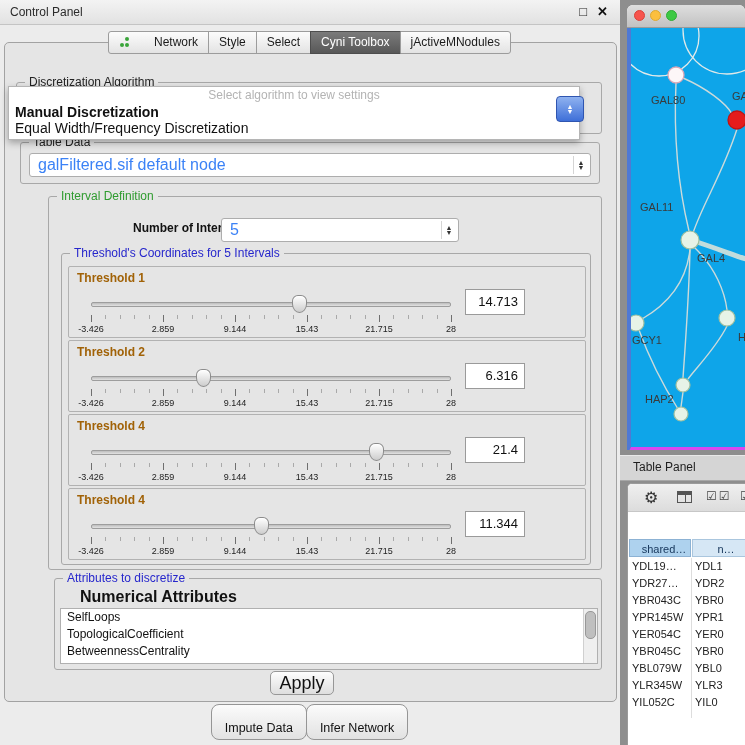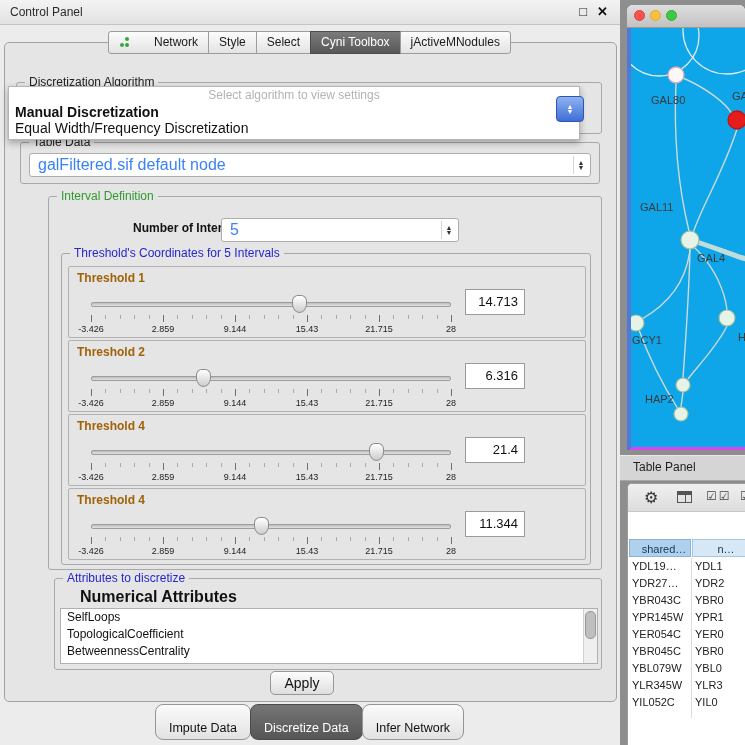--- a/index.html
+++ b/index.html
@@ -53,21 +53,21 @@
     background-size:361px 7px,361px 4px;background-repeat:no-repeat;}
   .scale{position:absolute;left:22px;top:57px;width:361px;height:10px;}
   .scale span{position:absolute;transform:translateX(-50%);font-size:9px;color:#222;white-space:nowrap;}
   
   .attr-header{position:absolute;left:64px;top:588px;font-size:16px;font-weight:bold;color:#111;margin-left:16px;}
   .listbox{position:absolute;left:60px;top:608px;width:536px;height:54px;background:#fff;border:1px solid #b0b0b0;overflow:hidden;}
   .list-item{height:17px;line-height:17px;padding-left:6px;font-size:12px;color:#111;white-space:nowrap;}
   .vscroll{position:absolute;right:0;top:0;width:13px;height:100%;background:#efefef;border-left:1px solid #d0d0d0;}
   .vscroll .thumb{position:absolute;left:1px;top:2px;width:9px;height:26px;background:#bfbfbf;border:1px solid #989898;border-radius:5px;}
   
-  .apply-btn{position:absolute;left:270px;top:671px;width:62px;height:22px;border:1px solid #979797;border-radius:5px;background:linear-gradient(#fdfdfd,#dedede);font-size:14px;color:#111;text-align:center;line-height:22px;}
+  .apply-btn{position:absolute;left:270px;top:671px;width:62px;height:22px;border:1px solid #979797;border-radius:5px;background:linear-gradient(#fdfdfd,#dedede);font-size:18px;color:#111;text-align:center;line-height:22px;}
   .tabs-bottom{position:absolute;left:0;top:704px;width:620px;display:flex;justify-content:center;}
   .btab{font-size:12.5px;padding:16px 13px 4px;background:linear-gradient(#fbfbfb,#e2e2e2);border:1px solid #959595;margin-left:-1px;color:#111;border-radius:8px;white-space:nowrap;}
   .btab.selected{background:linear-gradient(#757575,#565656);color:#fff;border-color:#4b4b4b;}
   
   #right{position:absolute;left:620px;top:0;width:125px;height:745px;background:#8e8e8e;}
   .net-win{position:absolute;left:7px;top:5px;width:118px;height:445px;border-radius:6px 6px 0 0;overflow:hidden;background:#fff;}
   .net-titlebar{height:22px;background:linear-gradient(#dedede,#c2c2c2);border-bottom:1px solid #9a9a9a;position:relative;}
   .light{position:absolute;top:5px;width:11px;height:11px;border-radius:50%;}
   .light.red{left:7px;background:#f7544d;border:1px solid #d9423c;box-sizing:border-box;}
   .light.yellow{left:23px;background:#fbbf3f;border:1px solid #dda933;box-sizing:border-box;}
@@ -252,21 +252,20 @@
     <div class="list-item">BetweennessCentrality</div>
     <div class="vscroll">
         <div class="thumb"></div>
       </div>
   </div>
 
   <div class="apply-btn">Apply</div>
 
   <div class="tabs-bottom">
     <div class="btab">Impute Data</div>
-    <div class="btab selected">Discretize Data</div>
     <div class="btab">Infer Network</div>
   </div>
 </div>
 
 <div id="right">
 
   <div class="net-win">
     <div class="net-titlebar">
       <span class="light red"></span>
       <span class="light yellow"></span>

